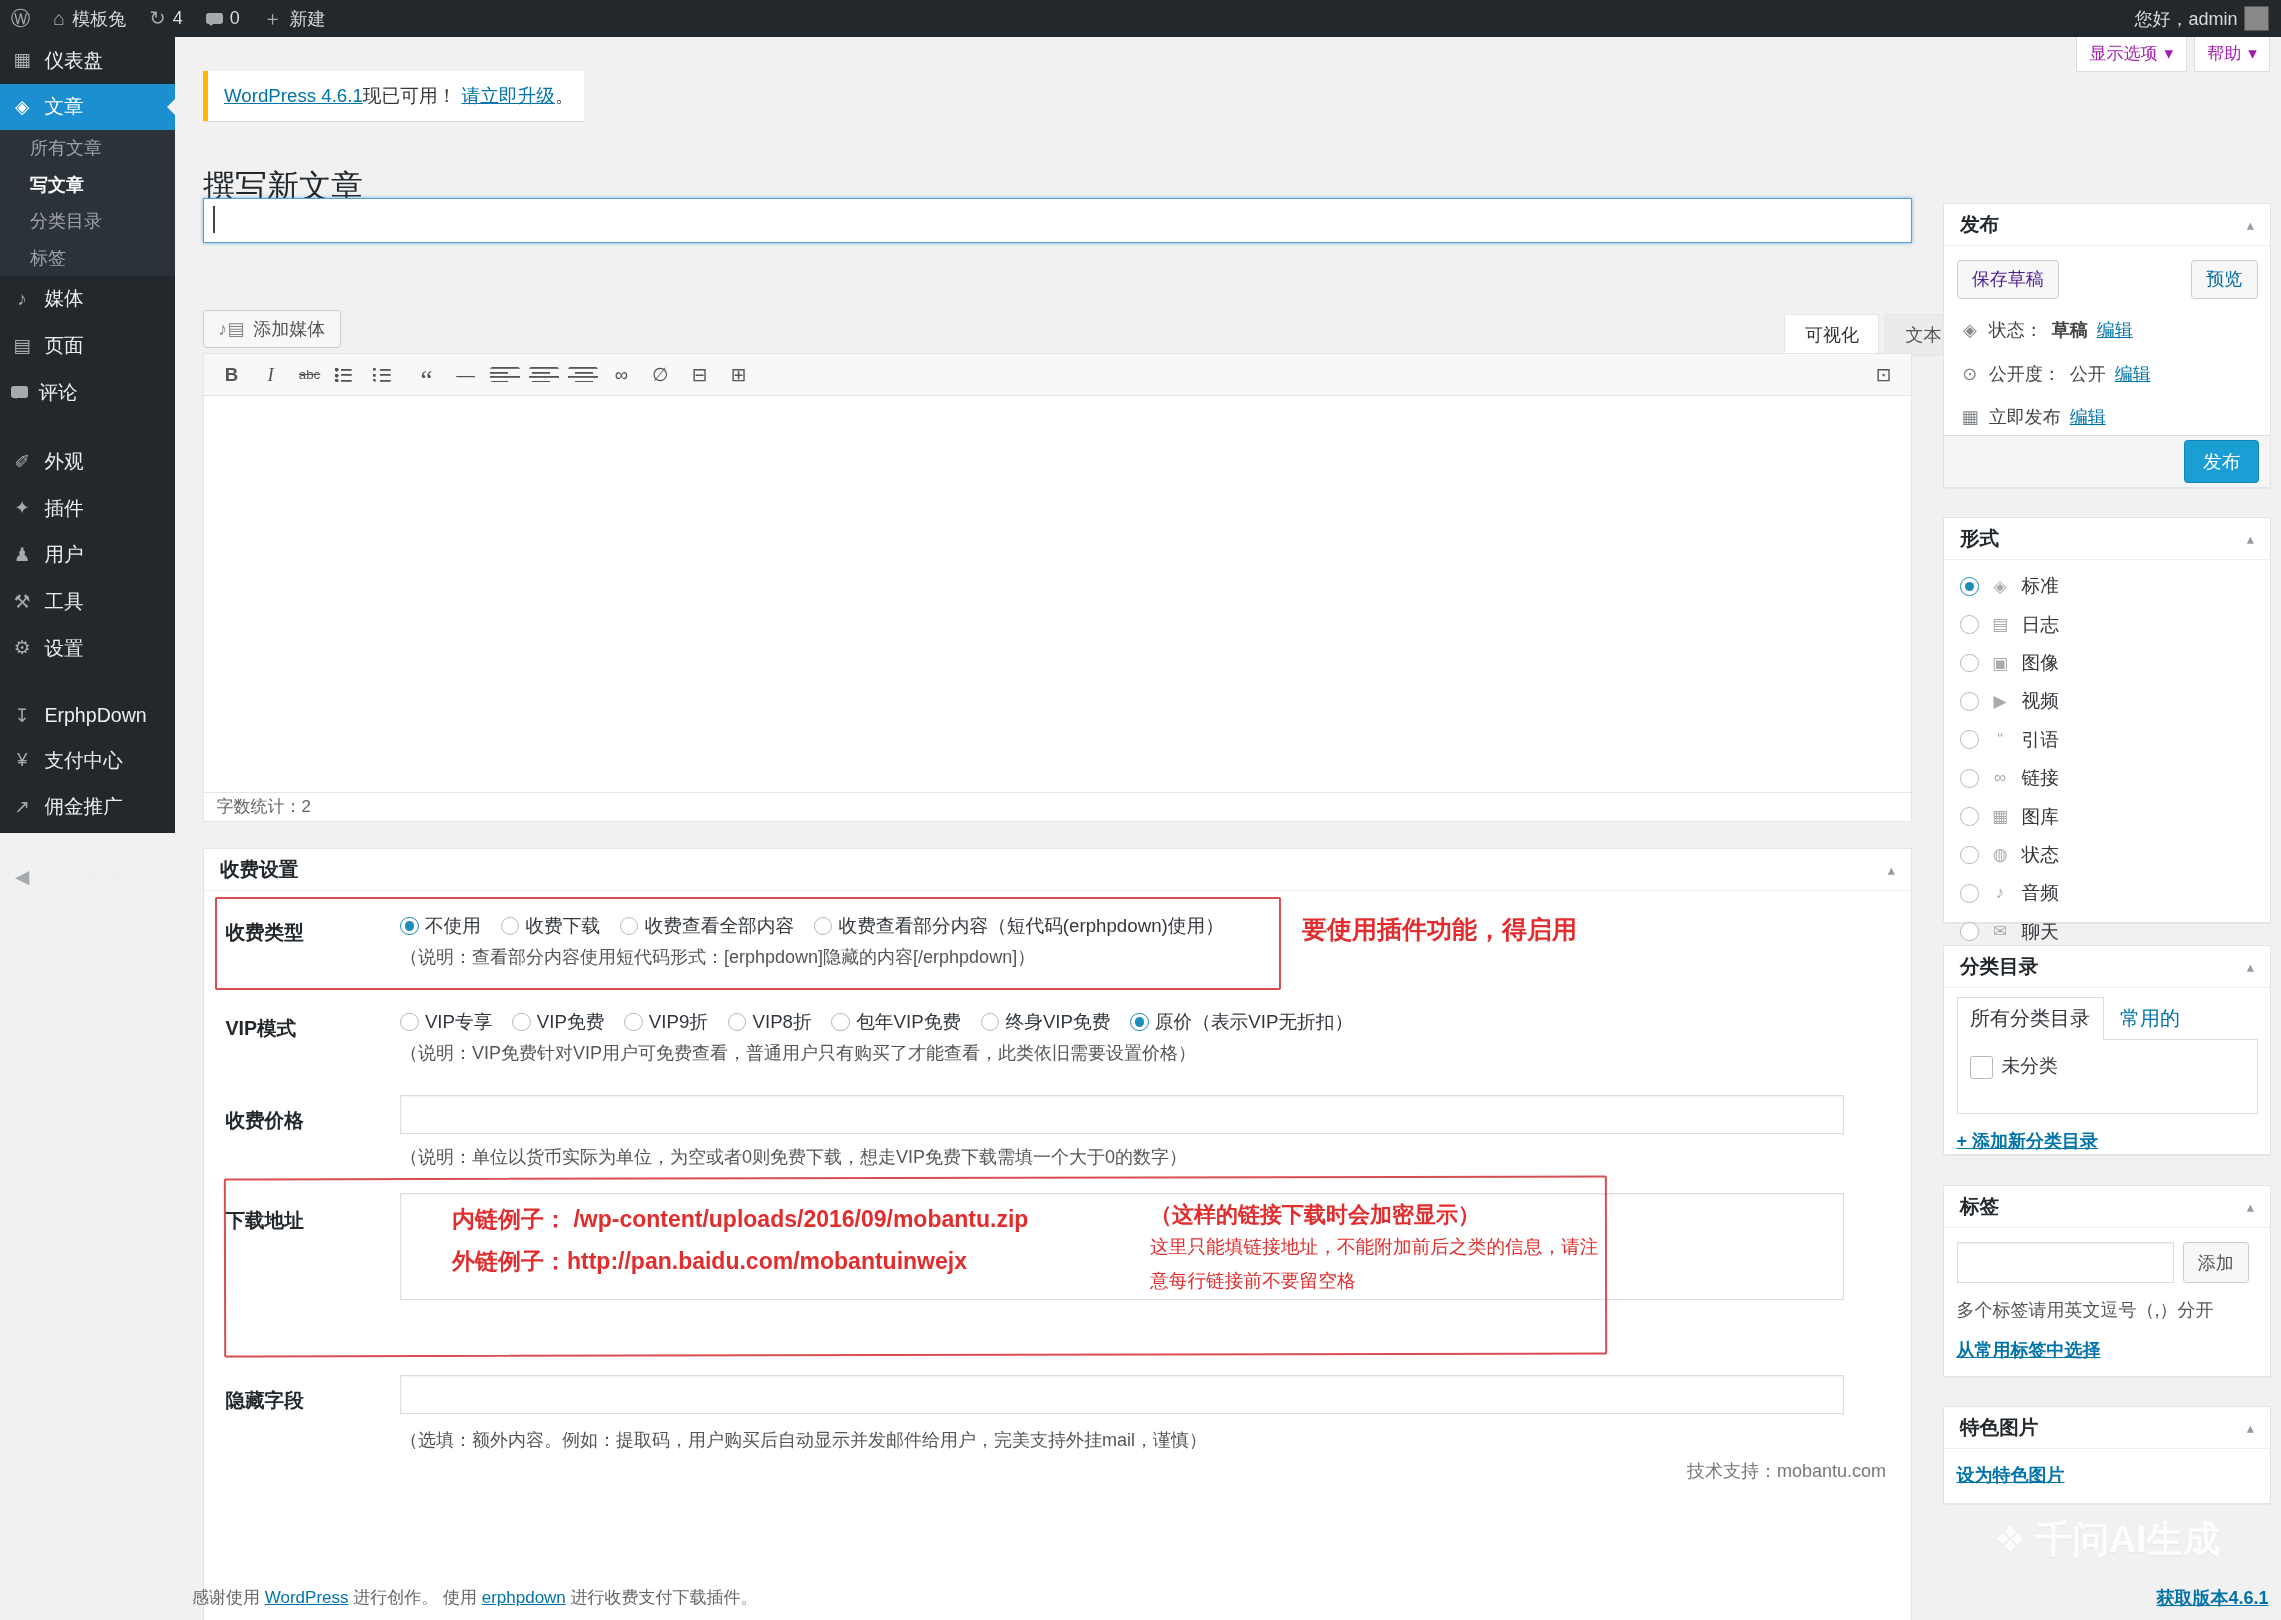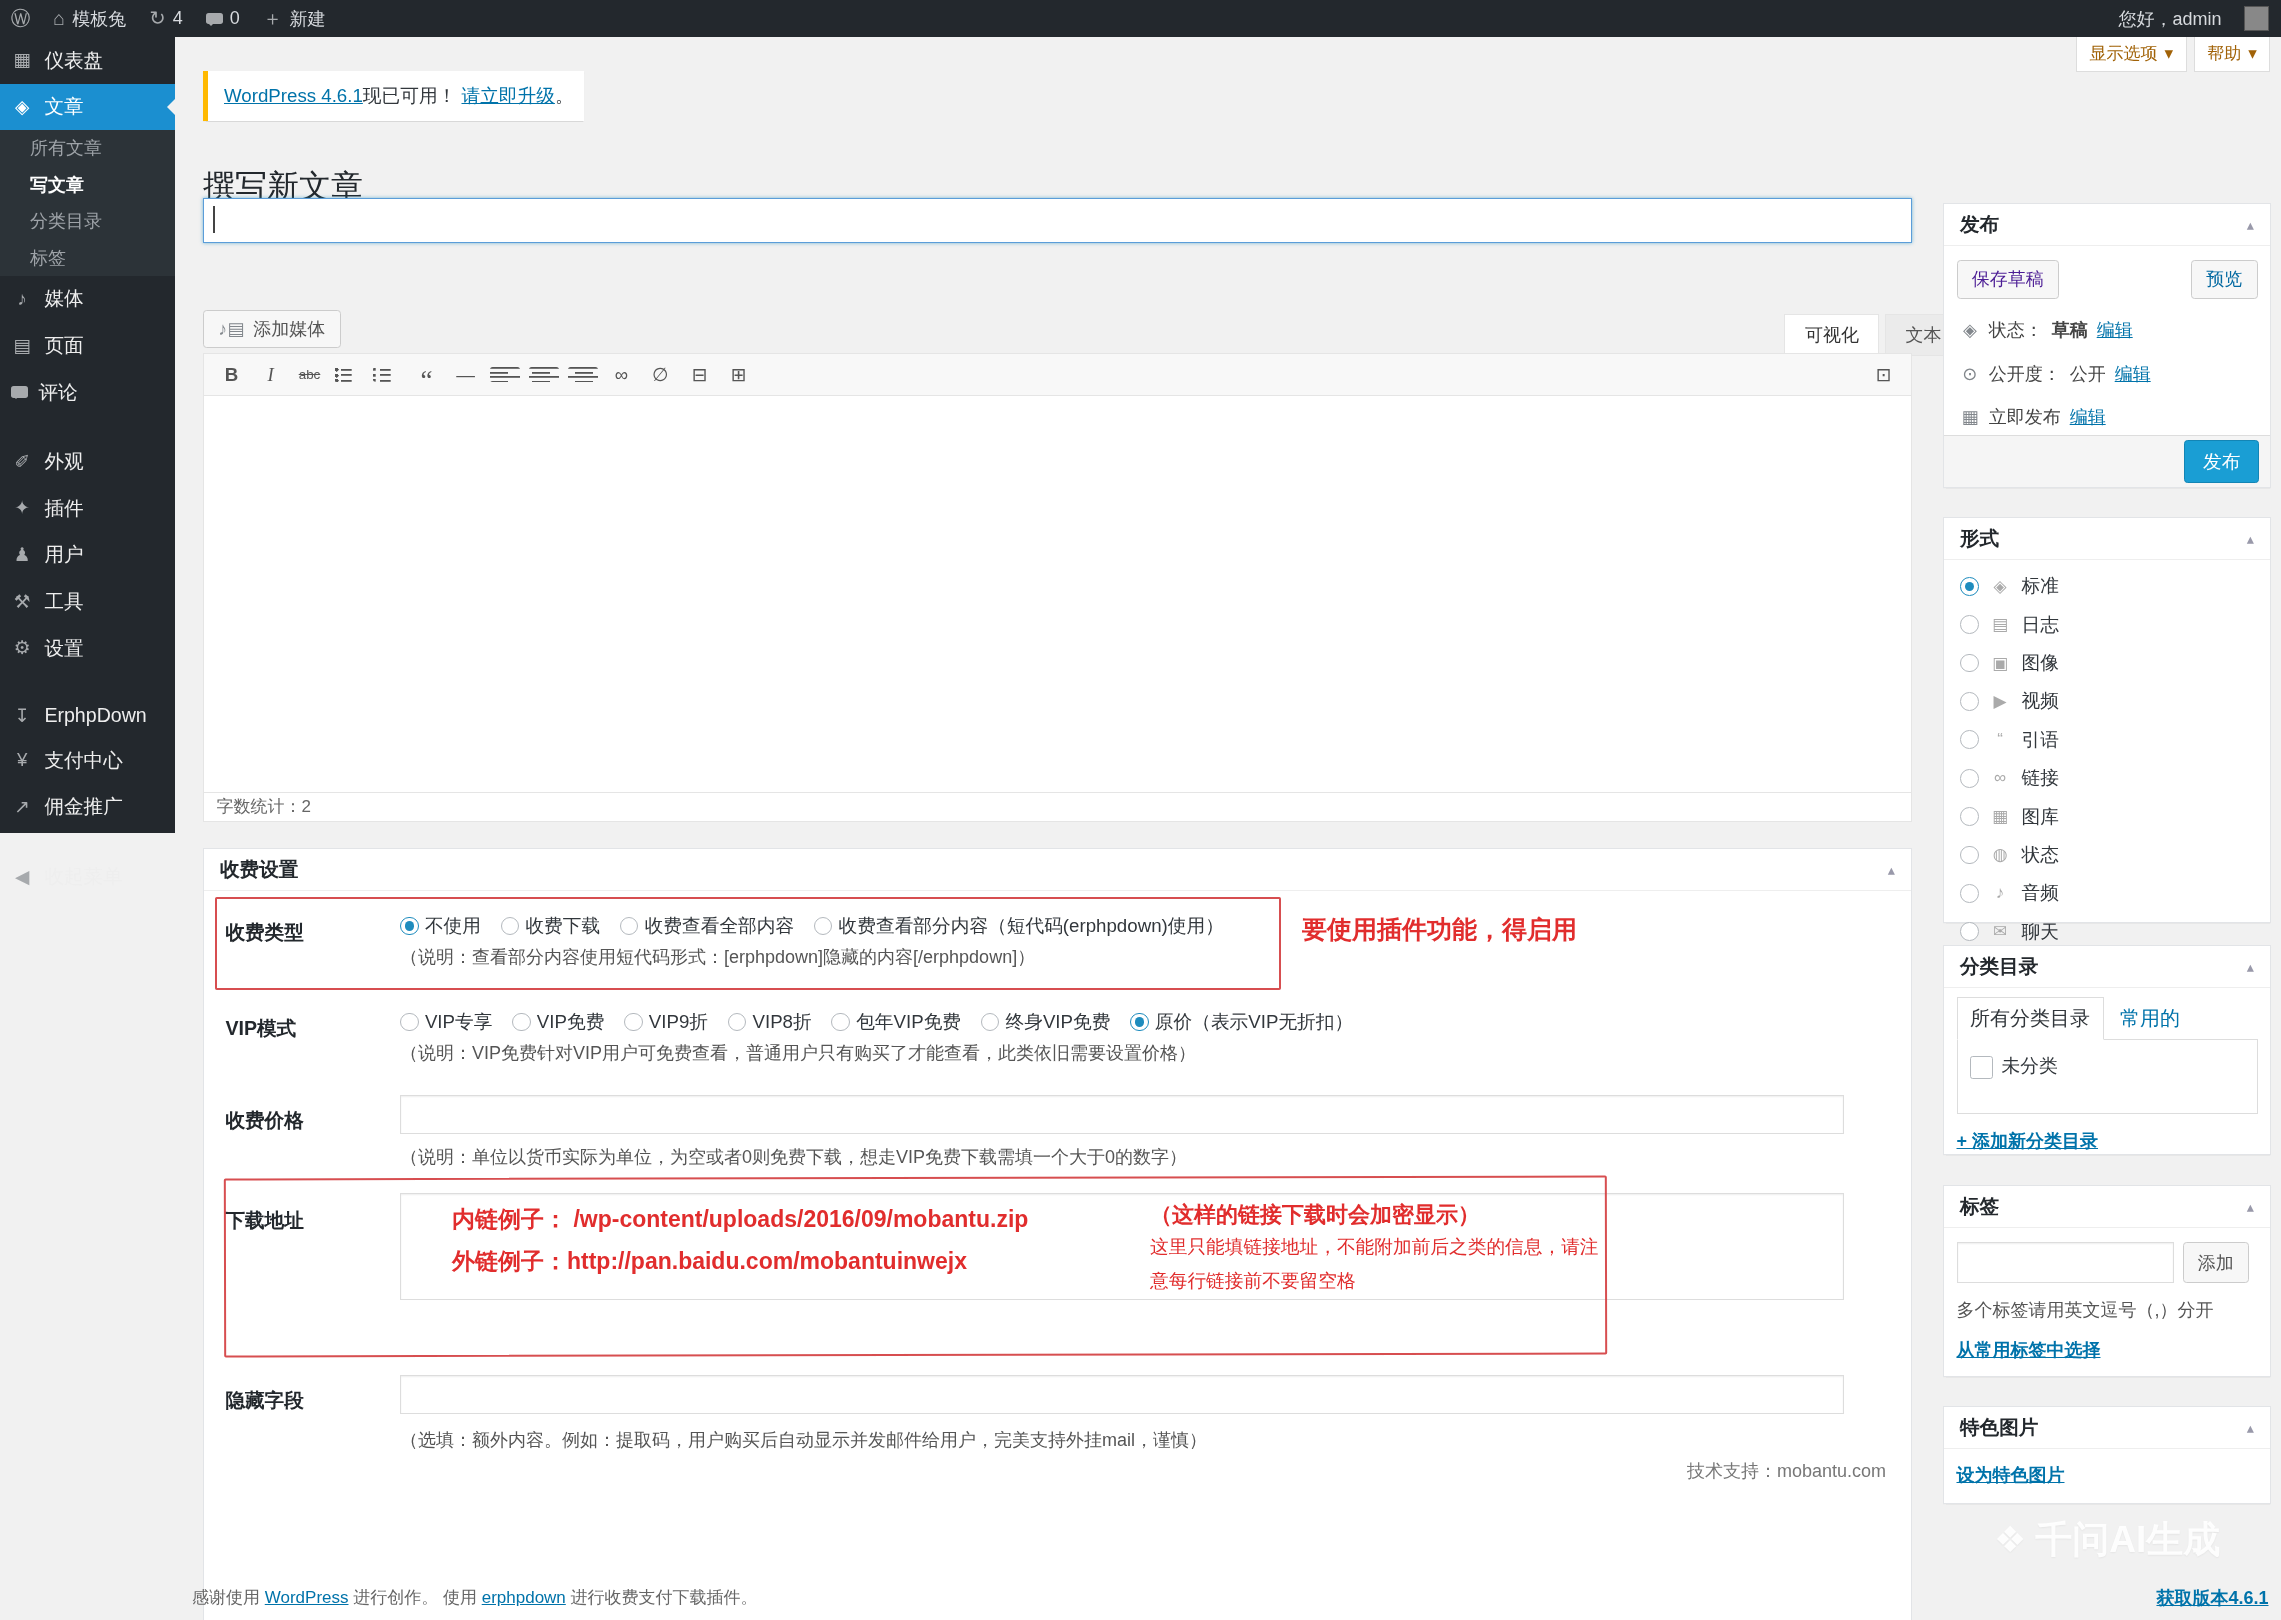--- a/index.html
+++ b/index.html
@@ -2,37 +2,37 @@
 <html style="font-size:14.3px"><head>
 <meta charset="utf-8">
 <style>
   html,body{margin:0;padding:0;background:#f1f1f1;font-family:"Liberation Sans","DejaVu Sans",sans-serif;}
   #page{position:relative;width:2281px;height:1621px;overflow:hidden;background:#f1f1f1;}
   
   #adminbar{position:absolute;left:0;top:0;width:2281px;height:37px;background:#23282d;color:#d7dade;display:flex;align-items:center;font-size:18px;z-index:50;}
   #adminbar .grp{display:flex;align-items:center;gap:7.1px;margin-left:23px;}
   #adminbar .grp:first-child{margin-left:10.7px;}
   #adminbar .abicon{font-size:19.6px;color:#a7aaad;}
-  #adminbar .right{margin-left:auto;margin-right:12.5px;display:flex;align-items:center;gap:22px;}
+  #adminbar .right{margin-left:auto;margin-right:12.5px;display:flex;align-items:center;gap:6px;}
   .bubble{position:relative;display:inline-block;width:17px;height:11.6px;background:#a7aaad;border-radius:2.7px;}
   .bubble:after{content:'';position:absolute;left:2.7px;bottom:-4.5px;border:3.6px solid transparent;border-top-color:#a7aaad;}
   .avatar{width:23px;height:23px;background:#888;border:0.9px solid #555;}
   
   #sidebar{position:absolute;left:0;top:37px;width:175px;height:796px;background:#23282d;color:#eee;font-size:19.6px;z-index:40;}
   .mi{position:relative;display:flex;align-items:center;gap:10.7px;padding:9.8px 9px 9.8px 10.7px;cursor:pointer;}
   .mi .micon{width:23px;text-align:center;color:#a7aaad;font-size:18.7px;flex:none;}
   .mi.active{background:#1b8fd0;color:#fff;}
   .mi.active .micon{color:#fff;}
   .mi.active:after{content:'';position:absolute;right:0;top:50%;margin-top:-8px;border:8px solid transparent;border-right-color:#f1f1f1;}
   .smi{padding:6.2px 9px 6.2px 30px;font-size:18px;color:#9ea3a8;cursor:pointer;background:#2c3338;}
   .smi.current{color:#fff;font-weight:bold;}
   .mgap{height:23px;}
   
   #screenopts{position:absolute;top:37px;right:10.7px;display:flex;gap:7.1px;z-index:30;}
-  #screenopts .sob{background:#fff;border:0.9px solid #ddd;border-top:none;padding:5.3px 12.5px;font-size:17px;color:#a16207;display:flex;gap:7.1px;align-items:center;}
+  #screenopts .sob{background:#fff;border:0.9px solid #ddd;border-top:none;padding:5.3px 12.5px;font-size:17px;color:#a21caf;display:flex;gap:7.1px;align-items:center;}
   
   .blue{color:#0073aa;}
   .bluelink{color:#0073aa;text-decoration:underline;cursor:pointer;}
   .postbox{position:absolute;background:#fff;border:0.9px solid #e2e4e7;box-shadow:0 0.9px 0.9px rgba(0,0,0,.04);}
   .hndle{height:41px;display:flex;align-items:center;justify-content:space-between;padding:0 16px;border-bottom:0.9px solid #eee;font-weight:bold;color:#23282d;font-size:19.6px;}
   .toggle{color:#99a;font-size:14.3px;cursor:pointer;}
   .radio{display:inline-block;width:18.7px;height:18.7px;border:0.9px solid #b4b9be;border-radius:50%;background:#fff;position:relative;flex:none;box-sizing:border-box;}
   .radio.sel{border-color:#1e8cbe;}
   .radio.sel:after{content:'';position:absolute;left:3.6px;top:3.6px;width:9.8px;height:9.8px;border-radius:50%;background:#1e8cbe;}
   .cbx{display:inline-block;width:20.5px;height:20.5px;border:0.9px solid #b4b9be;border-radius:2.7px;background:#fff;flex:none;}

